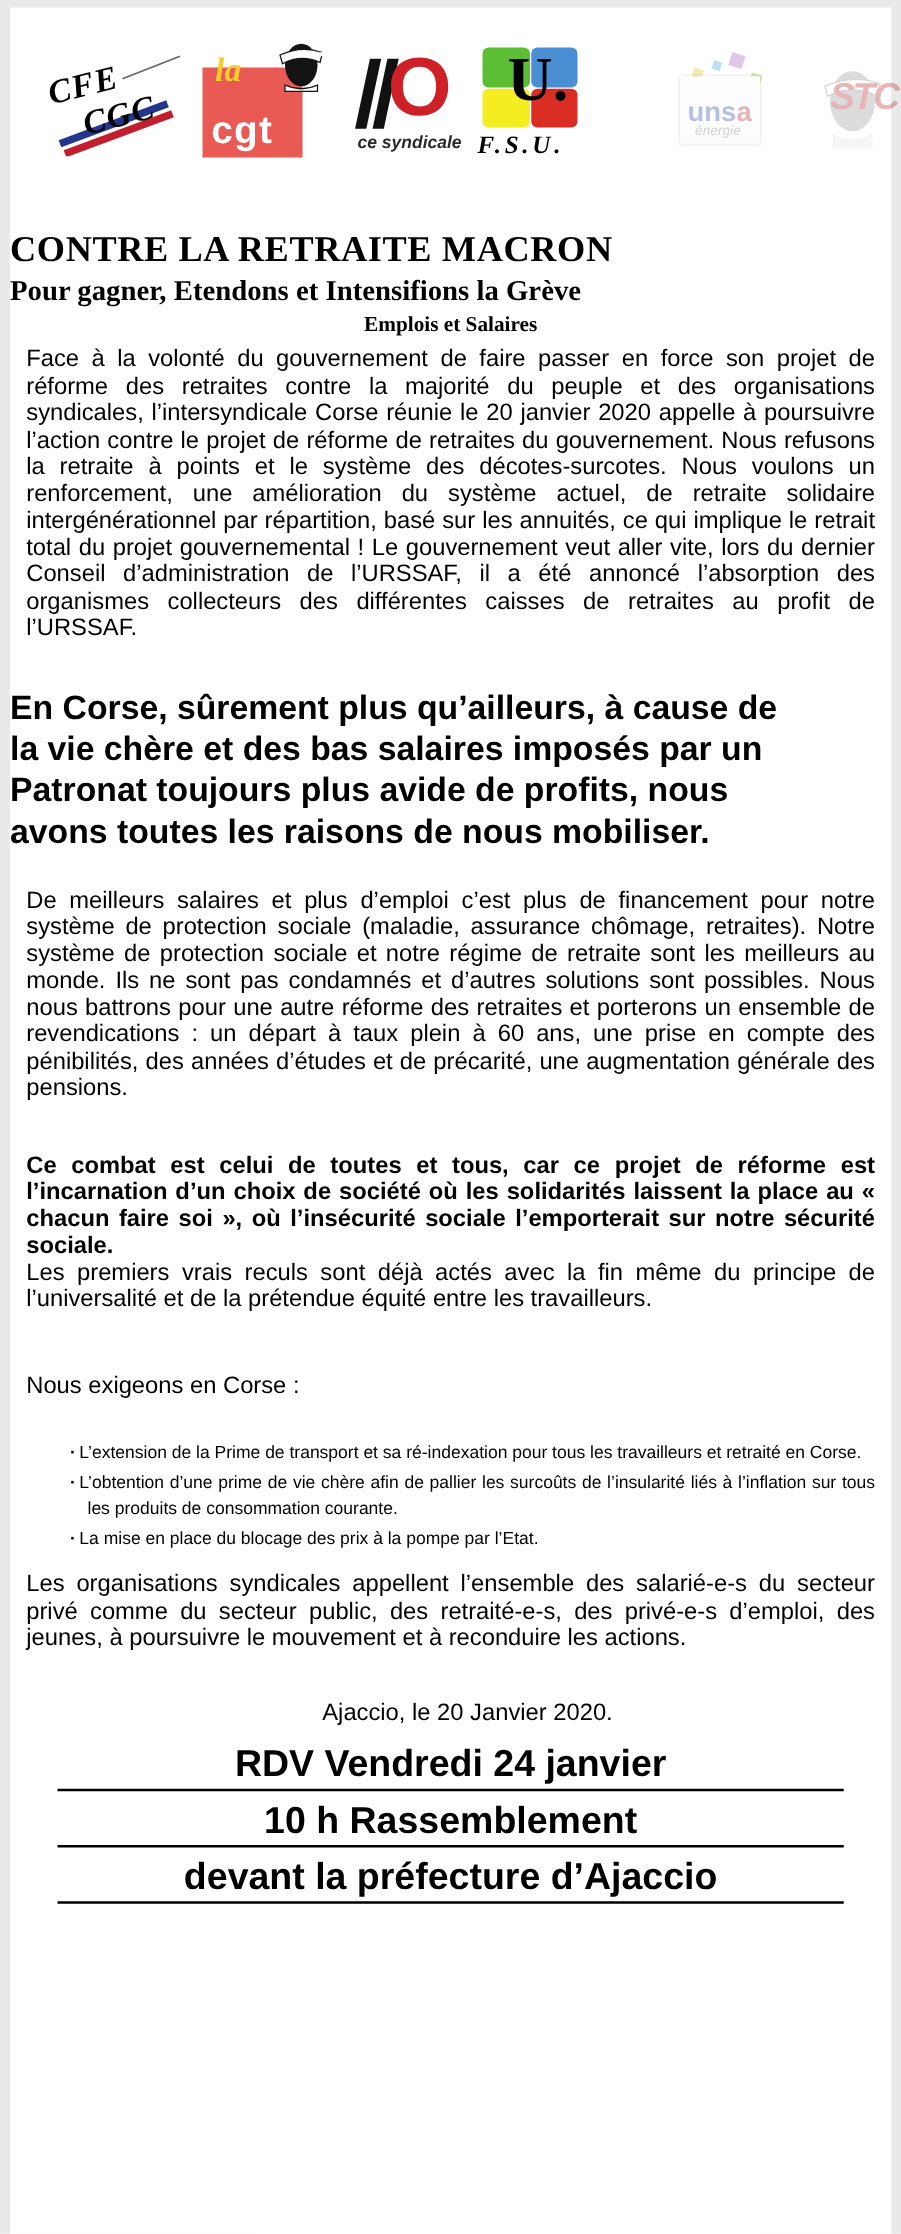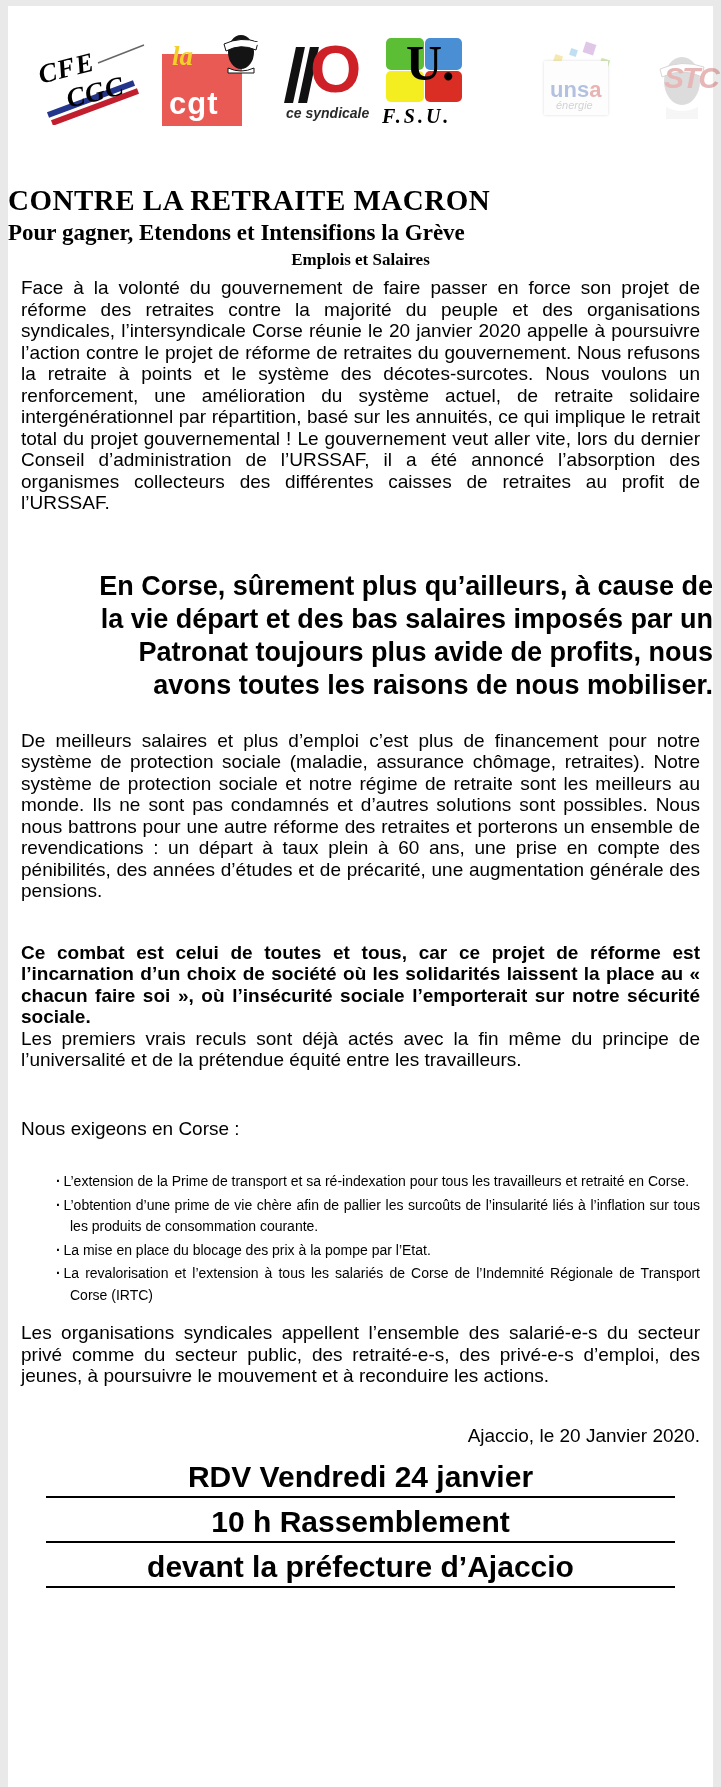--- a/index.html
+++ b/index.html
@@ -58,30 +58,30 @@
   
   .stclogo{width:68px;height:80px;opacity:0.35;margin-left:14px;}
   .stc-word{position:absolute;left:16px;top:18px;font:italic 900 30px "Liberation Sans",sans-serif;color:#b33;letter-spacing:-2px;z-index:2;}
   
   .title{font-family:"Liberation Serif",serif;font-weight:bold;font-size:29px;text-align:left;margin-top:58px;letter-spacing:0.5px;}
   .subtitle{font-family:"Liberation Serif",serif;font-weight:bold;font-size:23px;text-align:left;margin-top:3px;}
   .kicker{font-family:Liberation Serif, serif;font-weight:bold;font-size:17px;text-align:center;margin-top:4px;}
   
   .bodytext{font-size:19px;line-height:21.5px;text-align:justify;padding:0 13px;}
   .p1{margin-top:7px;}
-  .callout{margin-top:56px;font-weight:bold;font-size:27px;line-height:33px;text-align:right;}
+  .callout{margin-top:36px;font-weight:bold;font-size:27px;line-height:33px;text-align:left;}
   .p2{margin-top:28px;}
   .p3b{margin-top:40px;font-weight:bold;}
   .p3r{margin-top:0;}
   .intro{margin-top:47px;text-align:left;}
   ul.demands{margin:32px 0 0;padding:0 13px 0 30px;list-style:none;}
   ul.demands li{font-size:14px;line-height:21.5px;text-align:justify;padding-left:32px;text-indent:-14px;margin:0 0 2px;}
   ul.demands li::before{content:"\00B7\2009";font-weight:bold;}
   .closing{margin-top:16px;}
-  .dateline{margin-top:38px;text-align:right;padding-left:40px;}
+  .dateline{margin-top:38px;text-align:center;padding-left:40px;}
   
   .footer{margin-top:14px;}
   .footer-line{font-weight:bold;font-size:30px;line-height:34px;text-align:center;margin-top:7px;}
   .rule{border-top:2px solid #000;margin:2px 38px 0 38px;height:0;}
 </style>
 </head>
 <body>
 
 <div class="page">
 
@@ -149,37 +149,36 @@
   </div>
 
   <div class="title">CONTRE LA RETRAITE MACRON</div>
   <div class="subtitle">Pour gagner, Etendons et Intensifions la Grève</div>
   <div class="kicker">Emplois et Salaires</div>
 
   <div class="bodytext p1">Face à la volonté du gouvernement de faire passer en force son projet de réforme des retraites contre la majorité du peuple et des organisations syndicales, l’intersyndicale Corse réunie le 20 janvier 2020 appelle à poursuivre l’action contre le projet de réforme de retraites du gouvernement. Nous refusons la retraite à points et le système des décotes-surcotes. Nous voulons un renforcement, une amélioration du système actuel, de retraite solidaire intergénérationnel par répartition, basé sur les annuités, ce qui implique le retrait total du projet gouvernemental ! Le gouvernement veut aller vite, lors du dernier Conseil d’administration de l’URSSAF, il a été annoncé l’absorption des organismes collecteurs des différentes caisses de retraites au profit de l’URSSAF.</div>
 
   <div class="callout">
     <div>En Corse, sûrement plus qu’ailleurs, à cause de</div>
-    <div>la vie départ et des bas salaires imposés par un</div>
+    <div>la vie chère et des bas salaires imposés par un</div>
     <div>Patronat toujours plus avide de profits, nous</div>
     <div>avons toutes les raisons de nous mobiliser.</div>
   </div>
 
   <div class="bodytext p2">De meilleurs salaires et plus d’emploi c’est plus de financement pour notre système de protection sociale (maladie, assurance chômage, retraites). Notre système de protection sociale et notre régime de retraite sont les meilleurs au monde. Ils ne sont pas condamnés et d’autres solutions sont possibles. Nous nous battrons pour une autre réforme des retraites et porterons un ensemble de revendications : un départ à taux plein à 60 ans, une prise en compte des pénibilités, des années d’études et de précarité, une augmentation générale des pensions.</div>
 
   <div class="bodytext p3b">Ce combat est celui de toutes et tous, car ce projet de réforme est l’incarnation d’un choix de société où les solidarités laissent la place au « chacun faire soi », où l’insécurité sociale l’emporterait sur notre sécurité sociale.</div>
   <div class="bodytext p3r">Les premiers vrais reculs sont déjà actés avec la fin même du principe de l’universalité et de la prétendue équité entre les travailleurs.</div>
 
   <div class="bodytext intro">Nous exigeons en Corse :</div>
 
   <ul class="demands">
     <li>L’extension de la Prime de transport et sa ré-indexation pour tous les travailleurs et retraité en Corse.</li>
     <li>L’obtention d’une prime de vie chère afin de pallier les surcoûts de l’insularité liés à l’inflation sur tous les produits de consommation courante.</li>
     <li>La mise en place du blocage des prix à la pompe par l’Etat.</li>
-    <li>La revalorisation et l’extension à tous les salariés de Corse de l’Indemnité Régionale de Transport Corse (IRTC)</li>
   </ul>
 
   <div class="bodytext closing">Les organisations syndicales appellent l’ensemble des salarié-e-s du secteur privé comme du secteur public, des retraité-e-s, des privé-e-s d’emploi, des jeunes, à poursuivre le mouvement et à reconduire les actions.</div>
 
   <div class="bodytext dateline">Ajaccio, le 20 Janvier 2020.</div>
 
   <div class="footer">
     <div class="footer-line">RDV Vendredi 24 janvier</div>
     <div class="rule"></div>
     <div class="footer-line">10 h Rassemblement</div>

